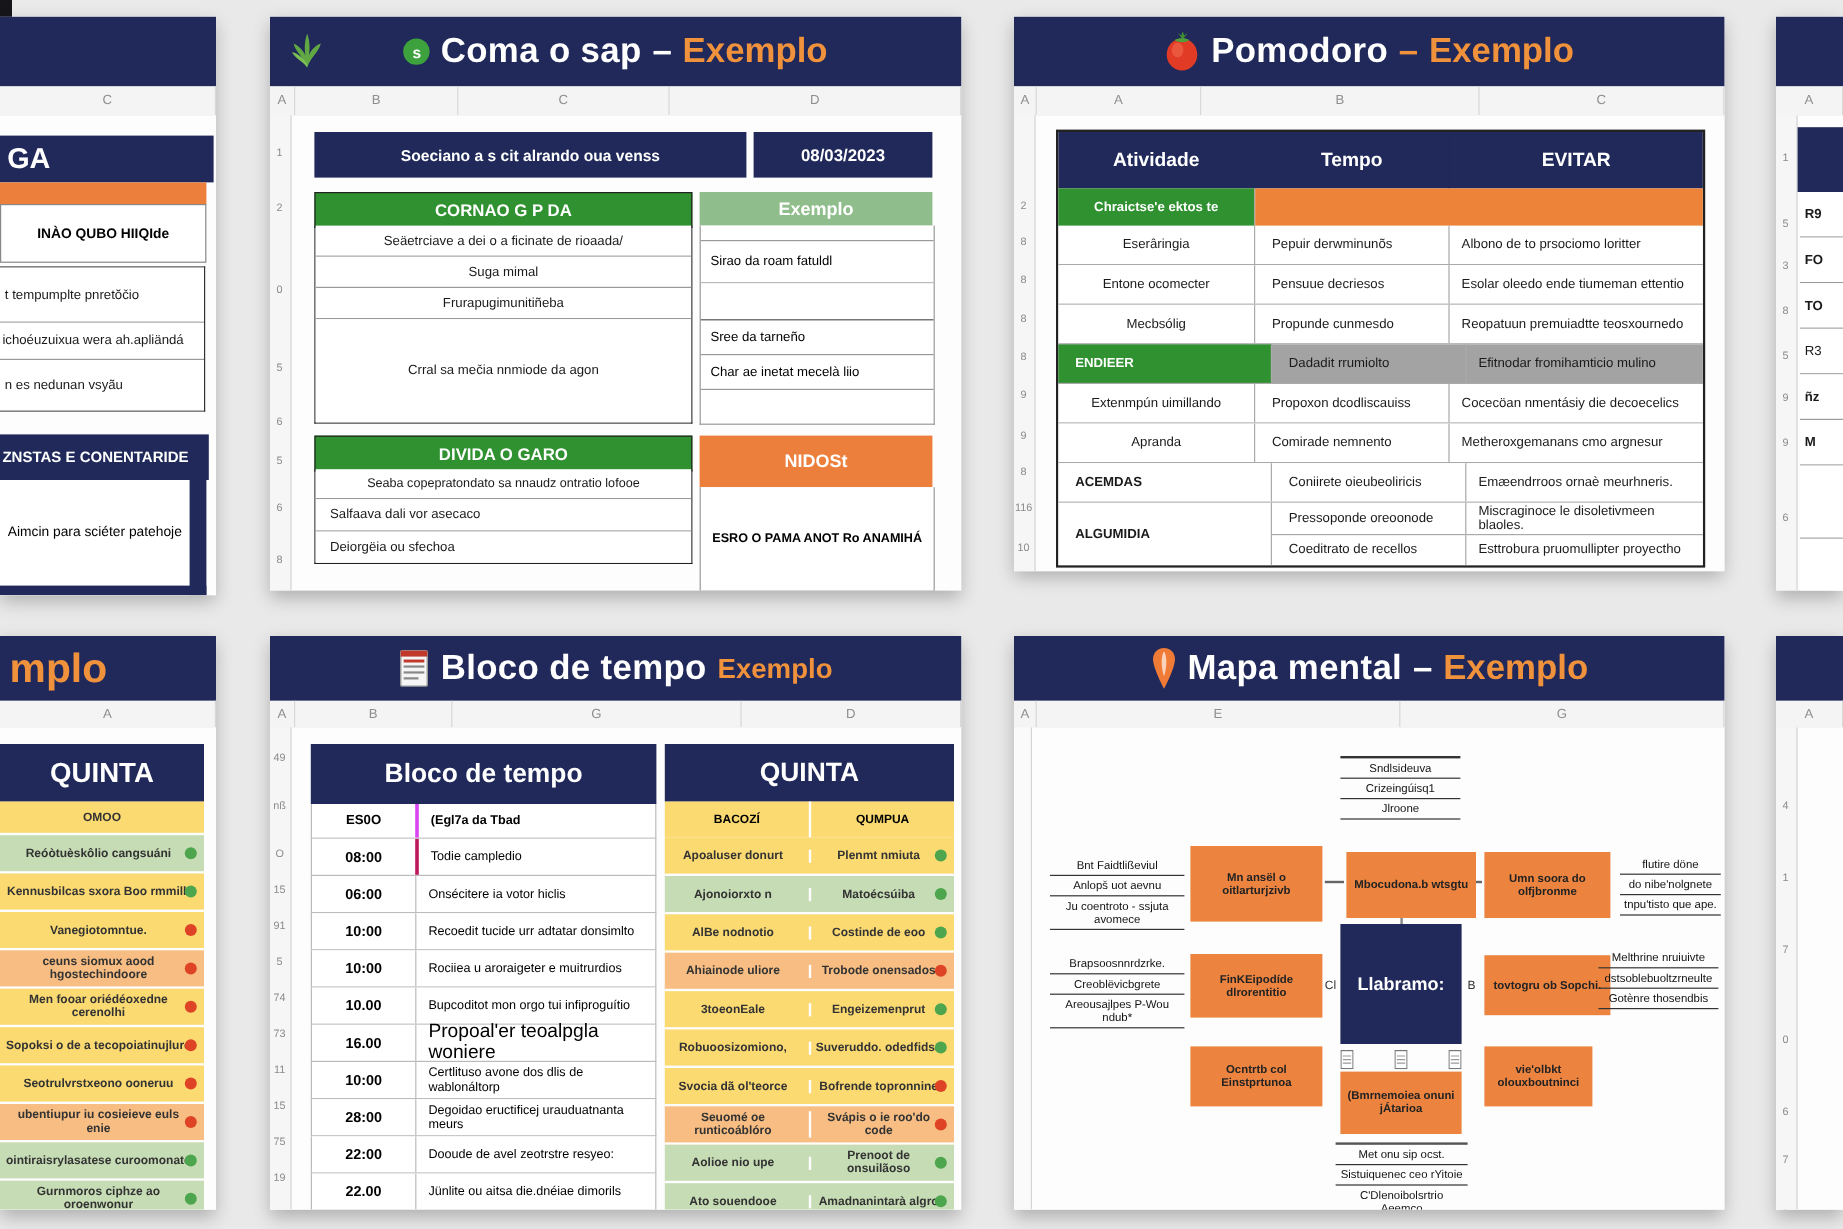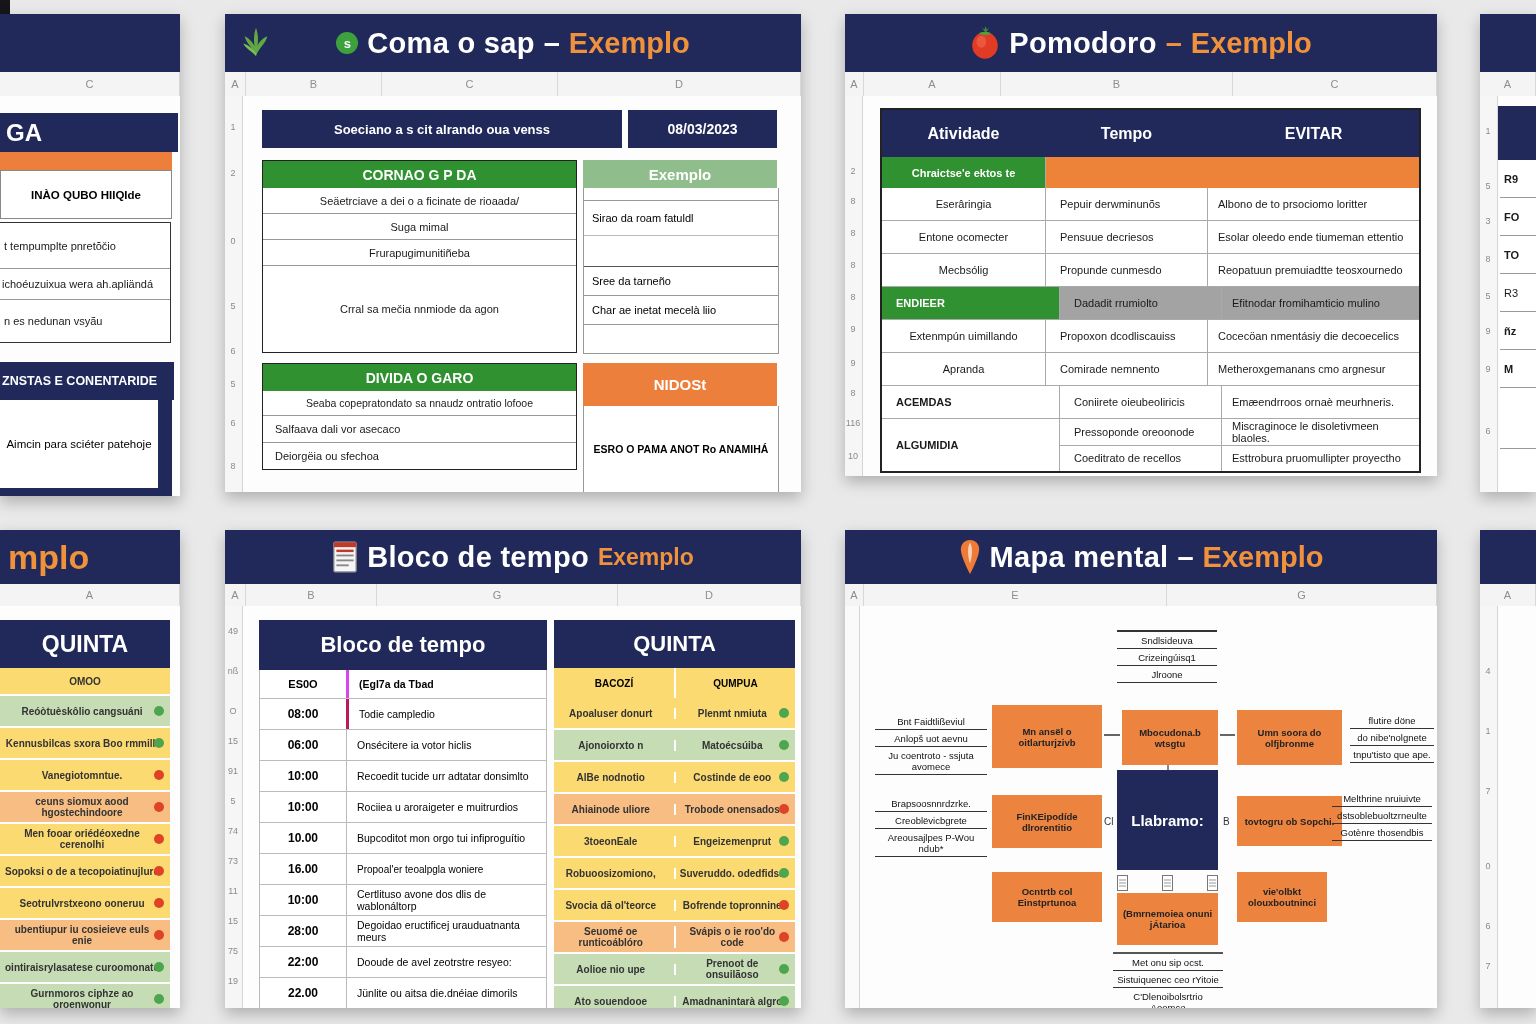--- a/index.html
+++ b/index.html
@@ -363,21 +363,21 @@
       <div style="display:flex;height:30px;border:1px solid #bbb;border-top:none;background:#fff">
           <div style="width:86px;border-right:1px solid #bbb;display:flex;align-items:center;justify-content:center;font-weight:bold;font-size:12px">10:00</div>
           <div style="flex:1;display:flex;align-items:center;padding-left:10px;font-size:10.5px">Rociiea u aroraigeter e muitrurdios</div>
         </div>
       <div style="display:flex;height:30px;border:1px solid #bbb;border-top:none;background:#fff">
           <div style="width:86px;border-right:1px solid #bbb;display:flex;align-items:center;justify-content:center;font-weight:bold;font-size:12px">10.00</div>
           <div style="flex:1;display:flex;align-items:center;padding-left:10px;font-size:10.5px">Bupcoditot mon orgo tui infiproguítio</div>
         </div>
       <div style="display:flex;height:30px;border:1px solid #bbb;border-top:none;background:#fff">
           <div style="width:86px;border-right:1px solid #bbb;display:flex;align-items:center;justify-content:center;font-weight:bold;font-size:12px">16.00</div>
-          <div style="flex:1;display:flex;align-items:center;padding-left:10px;font-size:10px">Propoal'er teoalpgla woniere</div>
+          <div style="flex:1;display:flex;align-items:center;padding-left:10px;font-size:16px">Propoal'er teoalpgla woniere</div>
         </div>
       <div style="display:flex;height:30px;border:1px solid #bbb;border-top:none;background:#fff">
           <div style="width:86px;border-right:1px solid #bbb;display:flex;align-items:center;justify-content:center;font-weight:bold;font-size:12px">10:00</div>
           <div style="flex:1;display:flex;align-items:center;padding-left:10px;font-size:10.5px">Certlituso avone dos dlis de wablonáltorp</div>
         </div>
       <div style="display:flex;height:30px;border:1px solid #bbb;border-top:none;background:#fff">
           <div style="width:86px;border-right:1px solid #bbb;display:flex;align-items:center;justify-content:center;font-weight:bold;font-size:12px">28:00</div>
           <div style="flex:1;display:flex;align-items:center;padding-left:10px;font-size:10.5px">Degoidao eructificej urauduatnanta meurs</div>
         </div>
       <div style="display:flex;height:30px;border:1px solid #bbb;border-top:none;background:#fff">
@@ -479,21 +479,21 @@
     <div class="a" style="left:259px;top:128px;width:16px;height:2px;background:#666"></div>
     <div class="a" style="left:375px;top:128px;width:15px;height:2px;background:#666"></div>
     <div class="a" style="left:322px;top:159px;width:2px;height:30px;background:#888"></div>
 
     <div class="note" style="left:30px;top:107px;width:112px">
       <div>Bnt Faidtlißeviul</div>
       <div>Anlopš uot aevnu</div>
       <div>Ju coentroto - ssjuta avomece</div>
     </div>
     <div class="ob" style="left:147px;top:99px;width:110px;height:63px">Mn ansël o oitlarturjzivb</div>
-    <div class="ob" style="left:277px;top:104px;width:96px;height:55px">Mbocudona.b wtsgtu</div>
+    <div class="ob" style="left:277px;top:104px;width:108px;height:55px">Mbocudona.b wtsgtu</div>
     <div class="ob" style="left:392px;top:104px;width:105px;height:55px">Umn soora do olfjbronme</div>
     <div class="note" style="left:505px;top:106px;width:84px">
       <div>flutire döne</div>
       <div>do nibe'nolgnete</div>
       <div>tnpu'tisto que ape.</div>
     </div>
 
     <div class="note" style="left:30px;top:189px;width:112px">
       <div>Brapsoosnnrdzrke.</div>
       <div>Creoblëvicbgrete</div>

